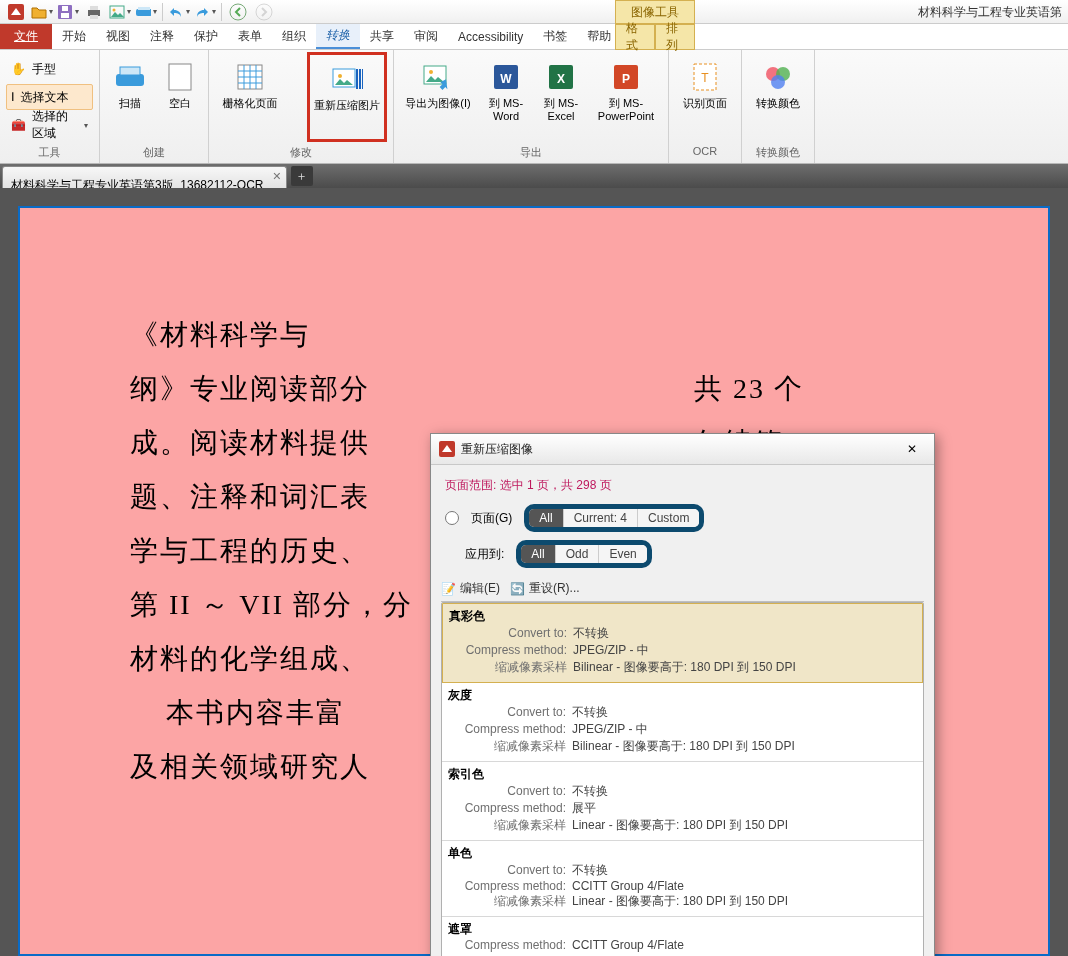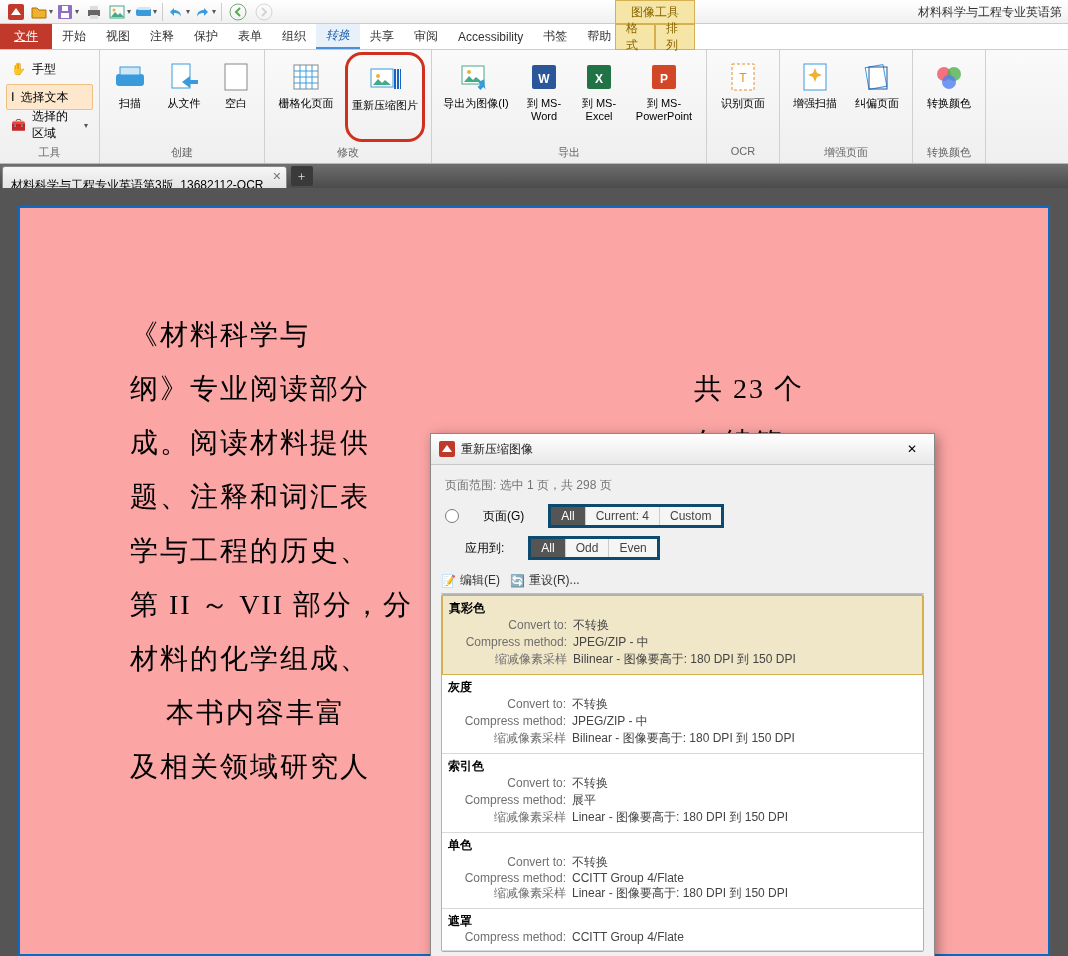--- a/index.html
+++ b/index.html
@@ -21,44 +21,44 @@
 .menu-extra .menu-item { width:40px; justify-content:center; background:#f5e6a8; border:1px solid #d4b050; color:#8a6500; }
 
 
 .ribbon { height: 114px; background: linear-gradient(#fafafa,#efefef); border-bottom: 1px solid #b8b8b8; display:flex; }
 .rb-group { border-right: 1px solid #d0d0d0; padding: 2px 6px; display:flex; flex-direction:column; }
 .rb-body { flex:1; display:flex; align-items:flex-start; gap:4px; }
 .rb-title { height:16px; text-align:center; font-size:11px; color:#666; }
 .rb-col { width:88px; display:flex; flex-direction:column; align-items:stretch; gap:2px; padding-top:4px; }
 .rb-row-btn { height:26px; display:flex; align-items:center; gap:6px; padding:0 4px; border:1px solid transparent; border-radius:2px; }
 .rb-big { width:60px; height:90px; display:flex; flex-direction:column; align-items:center; justify-content:flex-start; padding-top:8px; gap:4px; border:1px solid transparent; border-radius:3px; text-align:center; }
-.rb-big-highlight { border:3px solid #d03020; border-radius:17px; }
+.rb-big-highlight { border:3px solid #d03020; border-radius:0;margin-left:18px; }
 .rb-big .lbl { font-size:11px; line-height:13px; }
 .ico32 { width:32px; height:32px; display:flex; align-items:center; justify-content:center; font-size:22px; }
 
 
 .doctabs { height:24px; background: linear-gradient(#6e6e6e,#4b4b4b); display:flex; align-items:center; padding-left:2px; }
 .doctab { height:22px; background:linear-gradient(#f7f7f7,#e3e3e3); border:1px solid #888; border-bottom:none; border-radius:3px 3px 0 0; padding:16px 22px 0 8px; display:flex; align-items:center; position:relative; margin-top:2px; }
 .doctab .x { position:absolute; right:4px; top:3px; font-size:11px; color:#777; }
 .doctab-add { width:22px; height:20px; background:#3a3a3a; color:#ddd; display:flex; align-items:center; justify-content:center; margin-left:4px; border-radius:2px; }
 
 
 .docarea { position:relative; height: calc(956px - 24px - 26px - 114px - 24px); background:#555; }
 .docpaper { position:absolute; left:18px; top:18px; right:18px; bottom:0; background:#fca5a5; border:2px solid #0a6bc7; padding:100px 50px 30px 110px; overflow:hidden; }
 .doctext { font-family: SimSun, serif; font-size:28px; line-height:54px; color:#000; letter-spacing:2px; }
 
 
 .dialog { position:absolute; left:430px; top:245px; width:505px; background:#f0f0f0; border:1px solid #888; box-shadow:3px 3px 12px rgba(0,0,0,.35); }
 .dlg-title { height:31px; background:linear-gradient(#fff,#e8e8e8); border-bottom:1px solid #c8c8c8; display:flex; align-items:center; padding:0 8px; gap:6px; }
 .dlg-title .t { flex:1; color:#222; }
 .dlg-title .close { width:28px; height:20px; display:flex; align-items:center; justify-content:center; border:1px solid transparent; }
 .dlg-body { padding:10px 10px; }
-.range-row { display:flex; align-items:center; gap:24px; margin-bottom:8px; margin-left:4px; }
-.range-link { color:#737373; }
-.seg { display:flex; border:3px solid #0c4a6e; border-radius:0; overflow:hidden; }
+.range-row { display:flex; align-items:center; gap:12px; margin-bottom:8px; margin-left:4px; }
+.range-link { color:#be185d; }
+.seg { display:flex; border:5px solid #0c4a6e; border-radius:10px; overflow:hidden; }
 .seg button { border:none; padding:2px 10px; background:#f5f5f5; color:#444; border-left:1px solid #ccc; }
 .seg button:first-child { border-left:none; }
 .seg .on { background:#555; color:#fff; }
 .radio-row { display:flex; align-items:center; gap:6px; margin:6px 0 6px 4px; }
 .toolbar-row { display:flex; align-items:center; gap:10px; padding:4px 0; border-bottom:1px solid #c0c0c0; margin-top:6px; }
 .toolbar-btn { display:flex; align-items:center; gap:4px; color:#333; }
 .list { border:1px solid #b0b0b0; background:#fff; max-height:388px; overflow:auto; border-radius:2px; }
 .list-section { border-bottom:1px solid #d8d8d8; padding:4px 6px 6px 6px; }
 .list-section.sel { background:#f0e6c8; border:1px solid #d4b050; }
 .ls-head { font-weight:bold; color:#000; text-align:left; }
@@ -195,29 +195,20 @@
     <div class="rb-body">
       <div class="rb-big" style="width:48px">
           <div class="ico32">
             <svg width="32" height="26">
               <rect x="2" y="10" width="28" height="12" rx="3" fill="#3a9bdc"></rect>
               <rect x="6" y="3" width="20" height="8" fill="#cde7f7" stroke="#3a9bdc"></rect>
             </svg>
           </div>
           <div class="lbl">扫描</div>
         </div>
-      <div class="rb-big" style="width:52px">
-          <div class="ico32">
-            <svg width="32" height="30">
-              <rect x="4" y="2" width="18" height="24" fill="#fff" stroke="#3a9bdc"></rect>
-              <path d="M14 20l8-6v4h8v4h-8v4z" fill="#3a9bdc"></path>
-            </svg>
-          </div>
-          <div class="lbl">从文件</div>
-        </div>
       <div class="rb-big" style="width:44px">
           <div class="ico32">
             <svg width="26" height="30">
               <rect x="2" y="2" width="22" height="26" fill="#fff" stroke="#888"></rect>
             </svg>
           </div>
           <div class="lbl">空白</div>
         </div>
     </div>
     <div class="rb-title">创建</div>
@@ -312,43 +303,20 @@
               <rect x="3" y="2" width="22" height="26" fill="#fff" stroke="#e89020" stroke-dasharray="3 2"></rect>
               <text x="14" y="20" font-size="14" fill="#e89020" text-anchor="middle">T</text>
             </svg>
           </div>
           <div class="lbl">识别页面</div>
         </div>
     </div>
     <div class="rb-title">OCR</div>
   </div>
 
-  <div class="rb-group">
-    <div class="rb-body">
-      <div class="rb-big" style="width:58px">
-          <div class="ico32">
-            <svg width="28" height="30">
-              <rect x="3" y="2" width="22" height="26" fill="#fff" stroke="#3a9bdc"></rect>
-              <path d="M14 6l2 5 5 2-5 2-2 5-2-5-5-2 5-2z" fill="#f0b030"></path>
-            </svg>
-          </div>
-          <div class="lbl">增强扫描</div>
-        </div>
-      <div class="rb-big" style="width:58px">
-          <div class="ico32">
-            <svg width="30" height="30">
-              <rect x="5" y="4" width="18" height="22" fill="#fff" stroke="#3a9bdc" transform="rotate(-10 14 15)"></rect>
-              <rect x="7" y="5" width="18" height="22" fill="none" stroke="#2b579a"></rect>
-            </svg>
-          </div>
-          <div class="lbl">纠偏页面</div>
-        </div>
-    </div>
-    <div class="rb-title">增强页面</div>
-  </div>
 
   <div class="rb-group">
     <div class="rb-body">
       <div class="rb-big" style="width:60px">
           <div class="ico32">
             <svg width="30" height="30">
               <circle cx="10" cy="12" r="7" fill="#f05060" opacity=".8"></circle>
               <circle cx="20" cy="12" r="7" fill="#50b050" opacity=".8"></circle>
               <circle cx="15" cy="20" r="7" fill="#5080f0" opacity=".8"></circle>
             </svg>

